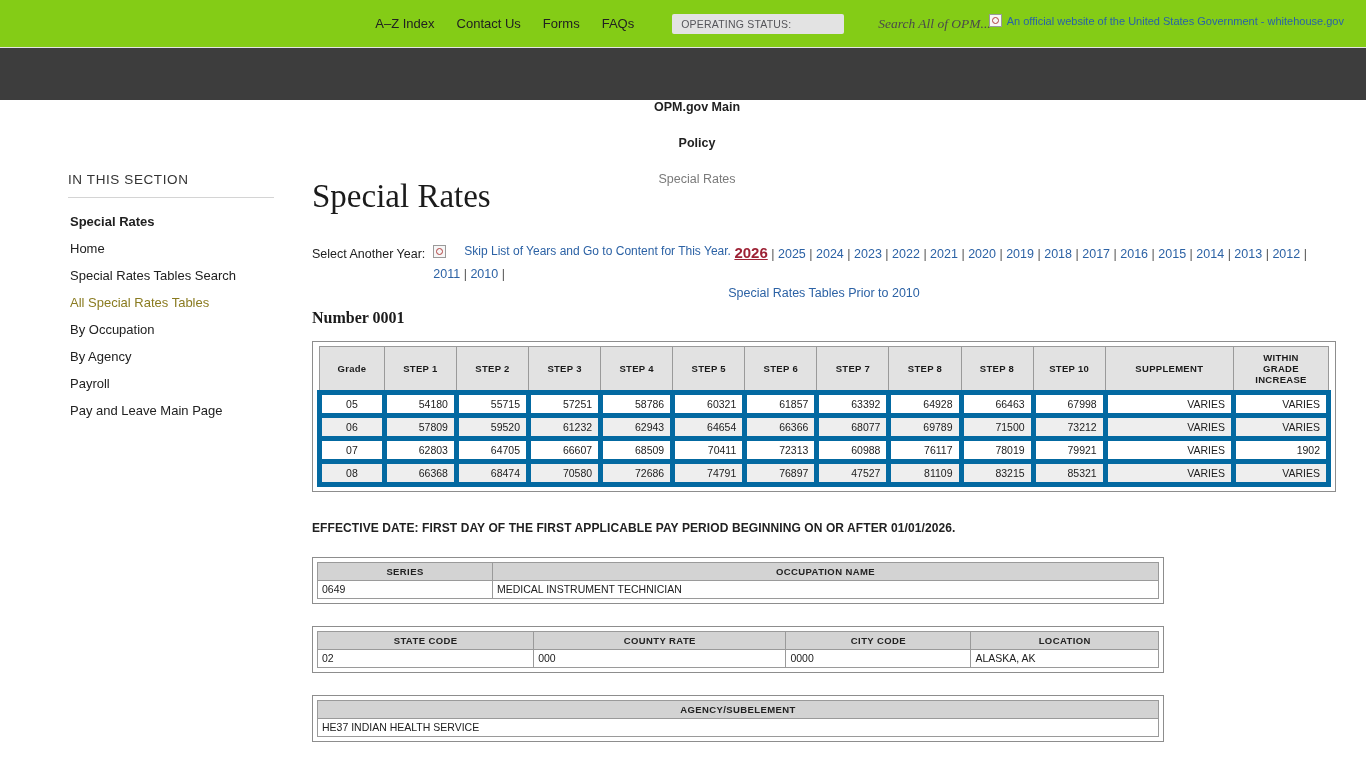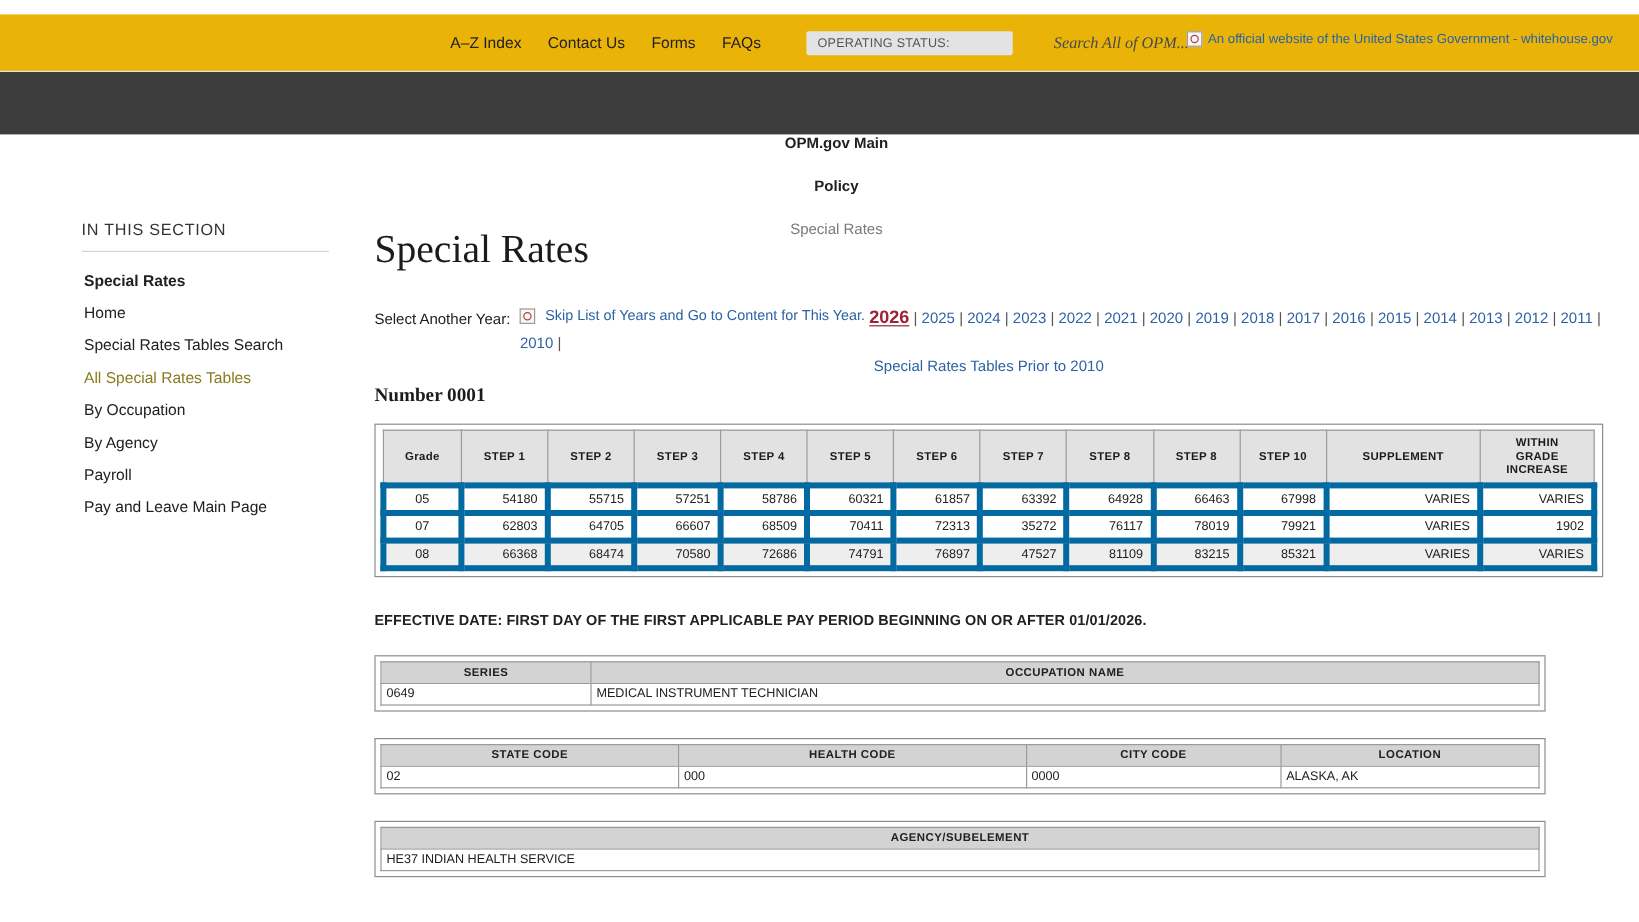--- a/index.html
+++ b/index.html
@@ -12,28 +12,27 @@
     background: #ffffff;
     font-family: "Liberation Sans", sans-serif;
     font-size: 13px;
     color: #212121;
     overflow: hidden;
   }
 
   
   .topbar {
     height: 47px;
-    background: #eab308;
+    background: #84cc16;
     border-bottom: 1px solid #e4e4e4;
     display: flex;
     align-items: center;
     justify-content: center;
     gap: 0px;
     position: relative;
-    margin-top: 12px;
   }
   .topnav {
     display: flex;
     align-items: center;
     gap: 22px;
     font-size: 13px;
   }
   .topnav a {
     color: #212121;
     text-decoration: none;
@@ -192,21 +191,21 @@
   .year-links .cur {
     color: #9d2235;
     font-weight: bold;
     font-size: 15px;
     text-decoration: underline;
   }
   .skip-link {
     color: #2c62a5;
     display: inline-flex;
     align-items: center;
-    gap: 8px;
+    gap: 18px;
     text-decoration: none;
     font-size: 12px;
   }
   .prior-line {
     text-align: center;
     margin: 2px 0 0 0;
     font-size: 12.5px;
   }
   .prior-line a { color: #2c62a5; text-decoration: none; }
 
@@ -266,21 +265,21 @@
     font-weight: bold;
     margin: 26px 0 0 0;
     letter-spacing: .1px;
   }
 
   
   .infowrap {
     border: 1px solid #8d8d8d;
     padding: 4px;
     margin-top: 22px;
-    width: 976px;
+    width: 852px;
     box-sizing: border-box;
     background: #fff;
   }
   table.info {
     border-collapse: collapse;
     width: 100%;
     font-size: 10.5px;
     table-layout: fixed;
   }
   table.info th {
@@ -412,29 +411,44 @@
             <td>58786</td>
             <td>60321</td>
             <td>61857</td>
             <td>63392</td>
             <td>64928</td>
             <td>66463</td>
             <td>67998</td>
             <td>VARIES</td>
             <td>VARIES</td>
           </tr>
+          <tr class="alt">
+            <td class="grade">06</td>
+            <td>57809</td>
+            <td>59520</td>
+            <td>61232</td>
+            <td>62943</td>
+            <td>64654</td>
+            <td>66366</td>
+            <td>68077</td>
+            <td>69789</td>
+            <td>71500</td>
+            <td>73212</td>
+            <td>VARIES</td>
+            <td>VARIES</td>
+          </tr>
           <tr>
             <td class="grade">07</td>
             <td>62803</td>
             <td>64705</td>
             <td>66607</td>
             <td>68509</td>
             <td>70411</td>
             <td>72313</td>
-            <td>35272</td>
+            <td>60988</td>
             <td>76117</td>
             <td>78019</td>
             <td>79921</td>
             <td>VARIES</td>
             <td>1902</td>
           </tr>
           <tr class="alt">
             <td class="grade">08</td>
             <td>66368</td>
             <td>68474</td>
@@ -482,21 +496,21 @@
       <table class="info">
         <colgroup>
             <col style="width:25.7%">
             <col style="width:30%">
             <col style="width:22%">
             <col>
           </colgroup>
         <thead>
           <tr>
             <th>STATE CODE</th>
-            <th>HEALTH CODE</th>
+            <th>COUNTY RATE</th>
             <th>CITY CODE</th>
             <th>LOCATION</th>
           </tr>
         </thead>
         <tbody>
           <tr>
             <td>02</td>
             <td>000</td>
             <td>0000</td>
             <td>ALASKA, AK</td>

